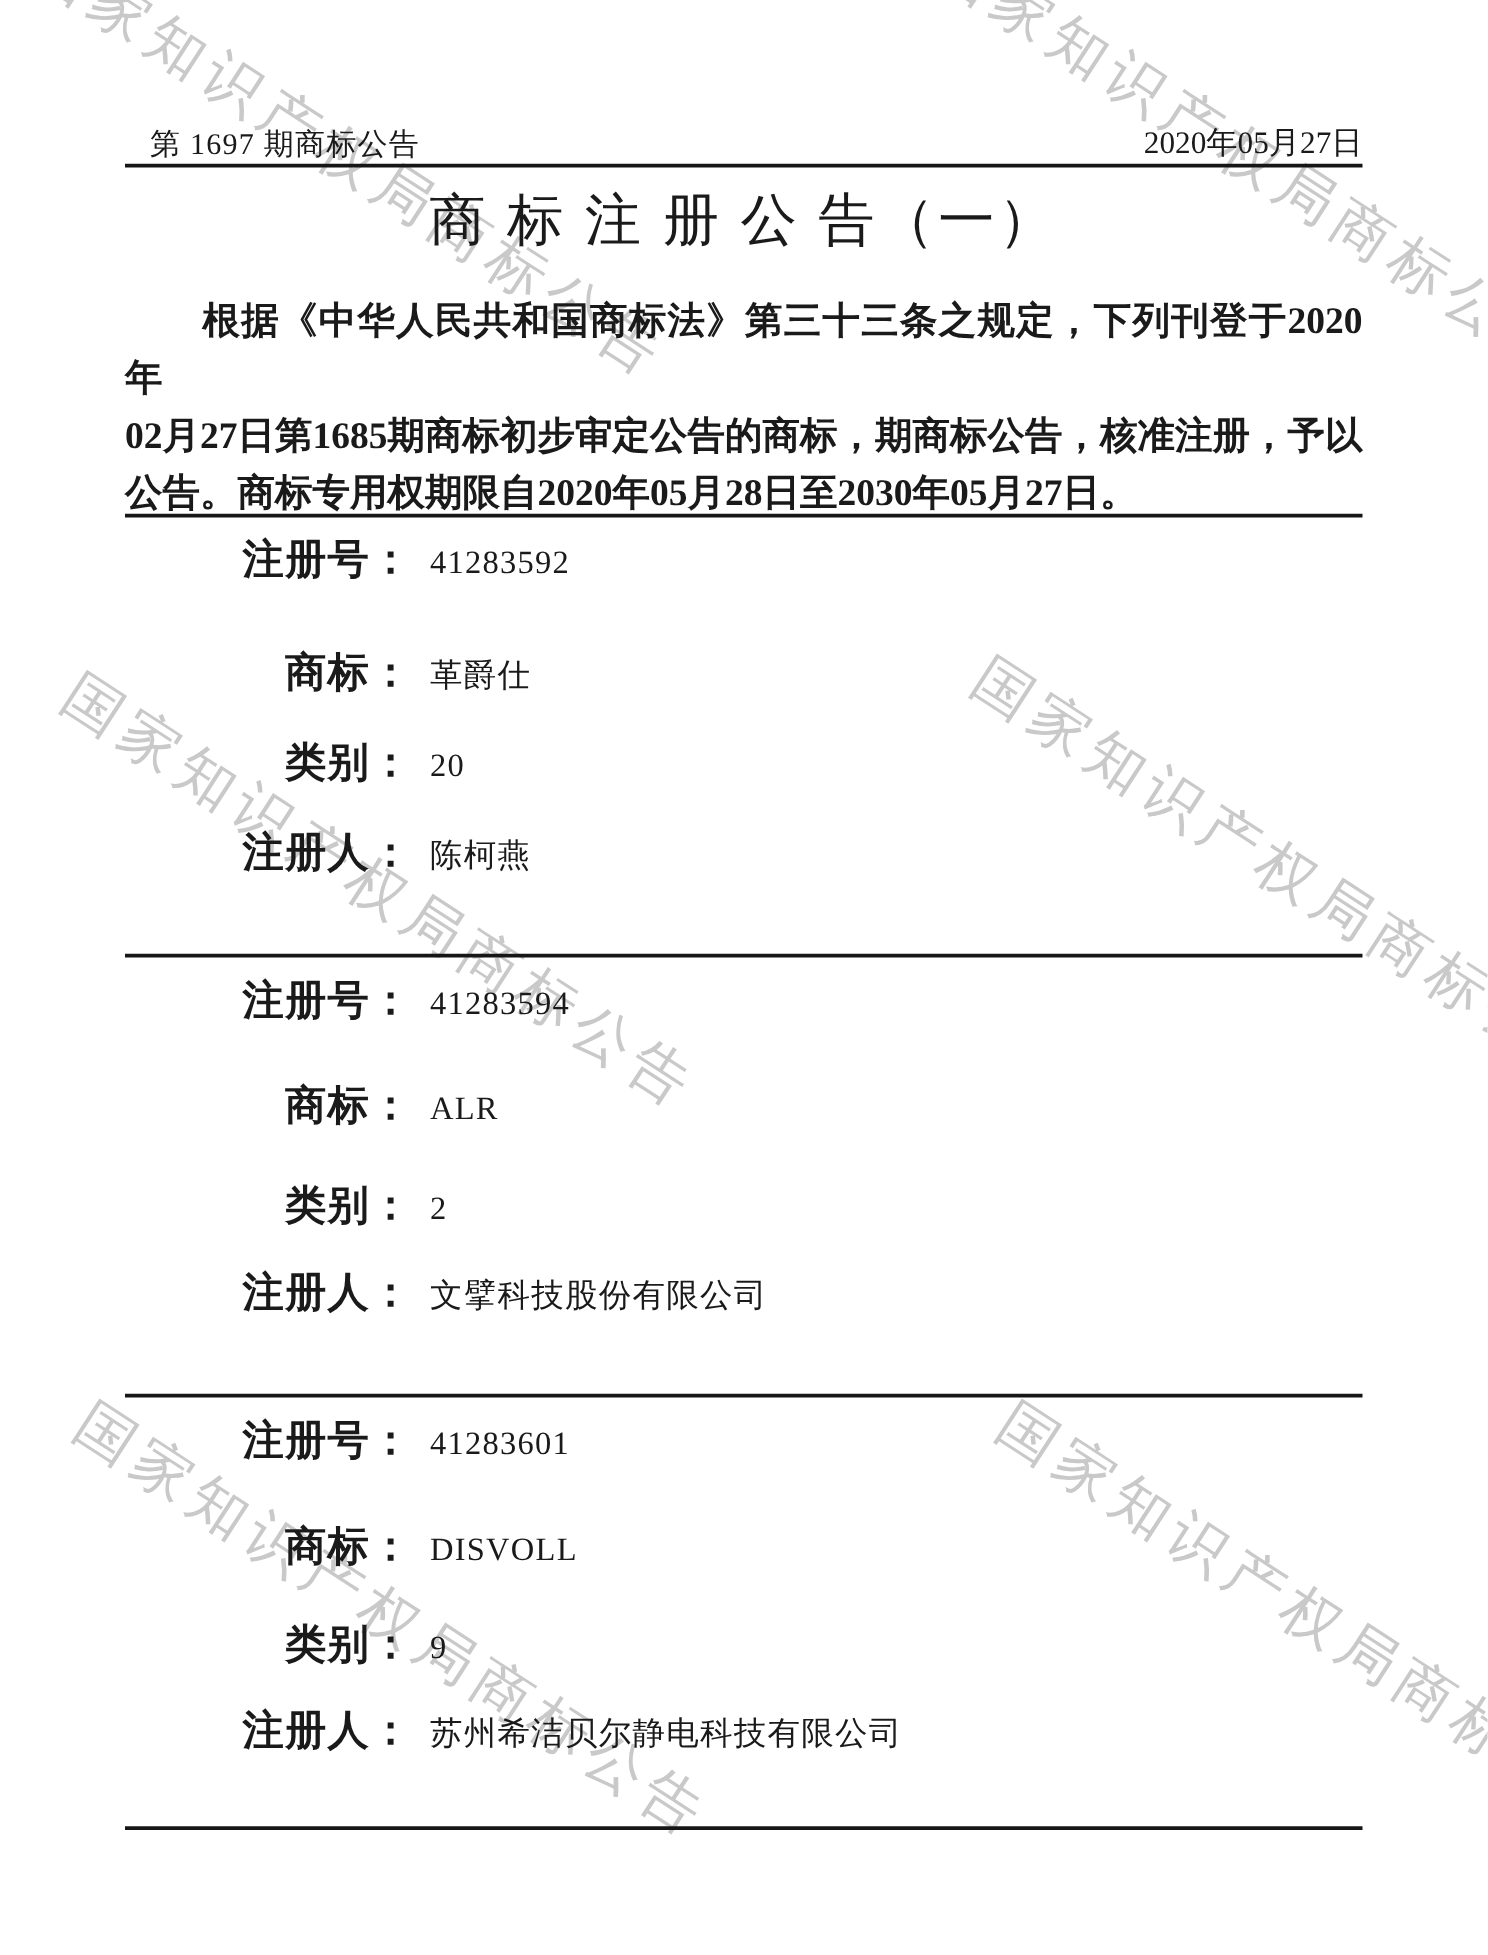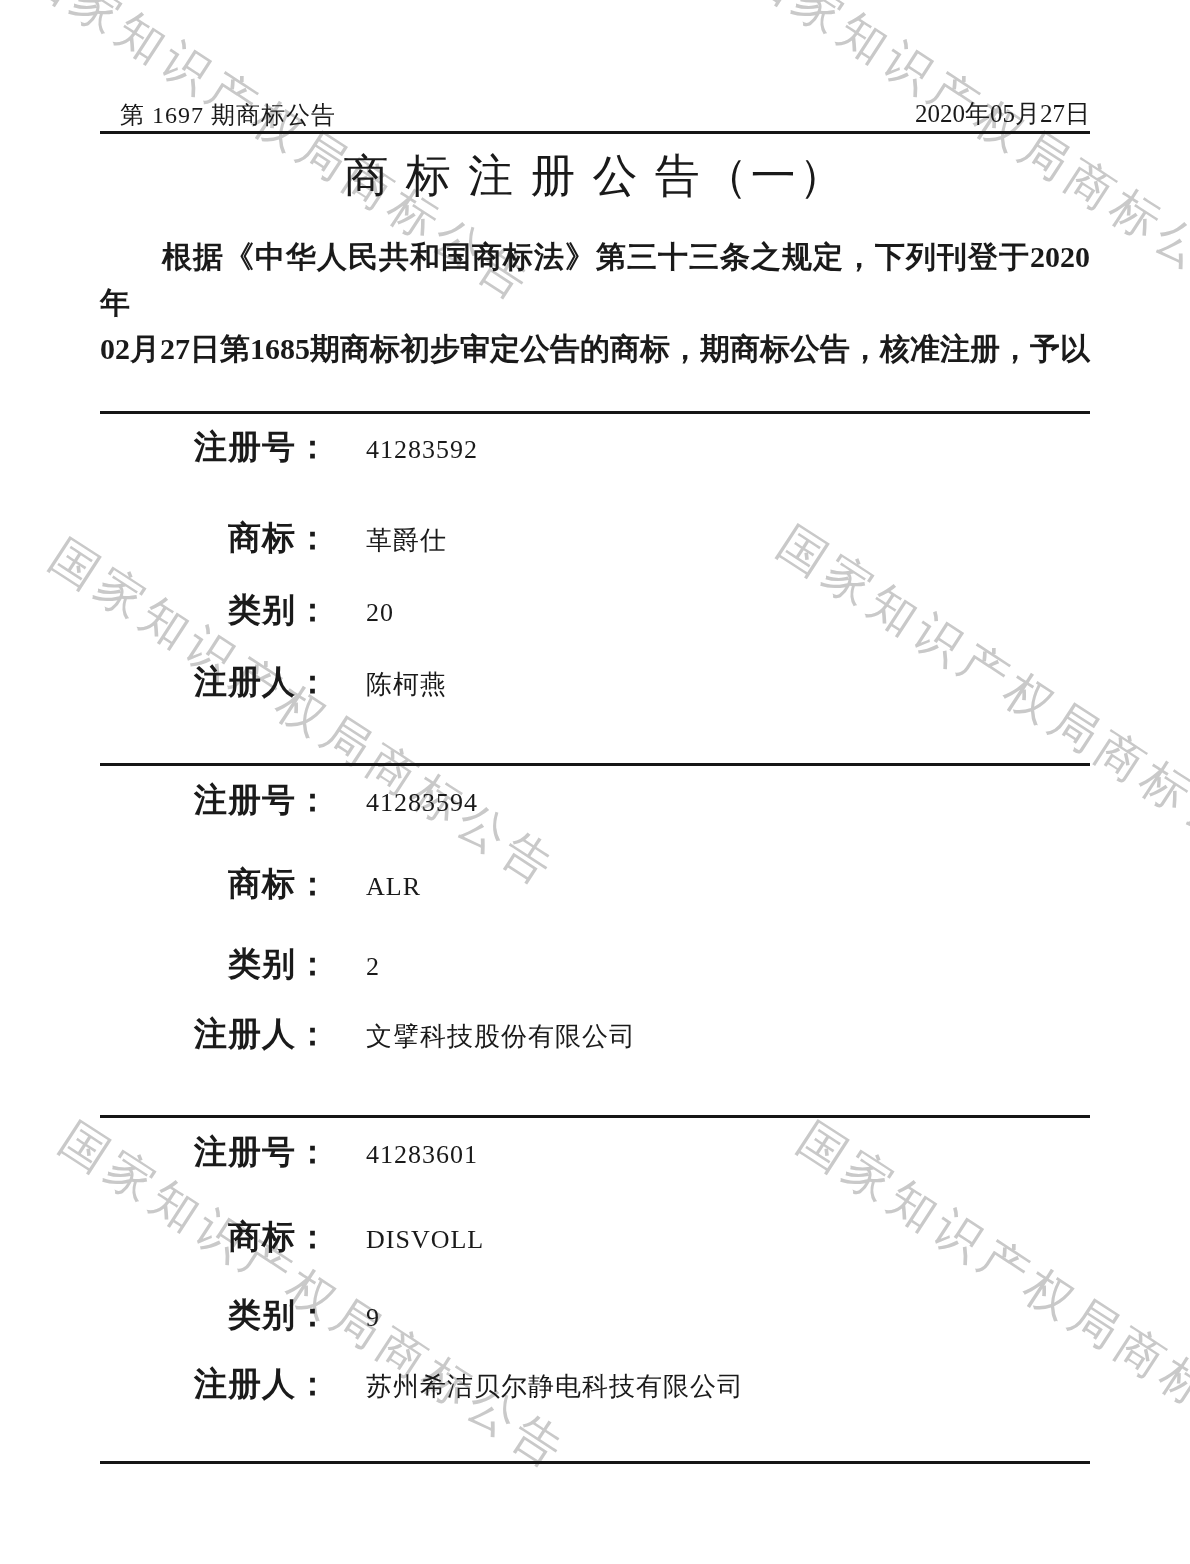--- a/index.html
+++ b/index.html
@@ -59,21 +59,21 @@
     position:absolute;left:100px;width:990px;
     display:flex;align-items:baseline;
   }
   .field-label{
     width:230px;text-align:right;
     font-size:33px;font-weight:bold;
     letter-spacing:1px;
     flex:0 0 230px;
   }
   .field-value{
-    margin-left:36px;
+    margin-left:14px;
     font-size:26px;
     letter-spacing:1px;
   }
 </style>
 </head>
 <body>
 
 <div class="wm" style="left: 48px; top: -60px; color: rgb(201, 201, 201);">国家知识产权局商标公告</div>
 <div class="wm" style="left: 770px; top: -60px; color: rgb(201, 201, 201);">国家知识产权局商标公告</div>
 <div class="wm" style="left: 72px; top: 525px; color: rgb(201, 201, 201);">国家知识产权局商标公告</div>
@@ -85,20 +85,21 @@
 
   <div class="header-left">第 1697 期商标公告</div>
   <div class="header-right">2020年05月27日</div>
   <div class="rule rule-header"></div>
 
   <div class="doc-title">商 标 注 册 公 告（一）</div>
 
   <div class="intro">
     <span class="intro-line fill indent">根据《中华人民共和国商标法》第三十三条之规定，下列刊登于2020年</span>
     <span class="intro-line fill">02月27日第1685期商标初步审定公告的商标，期商标公告，核准注册，予以</span>
+    <span class="intro-line">公告。商标专用权期限自2020年05月28日至2030年05月27日。</span>
   </div>
 
   <div class="rule rule-1"></div>
 
   <div class="field-row" style="top:425px;">
     <div class="field-label">注册号：</div>
     <div class="field-value">41283592</div>
   </div>
   <div class="field-row" style="top:516px;">
     <div class="field-label">商标：</div>

